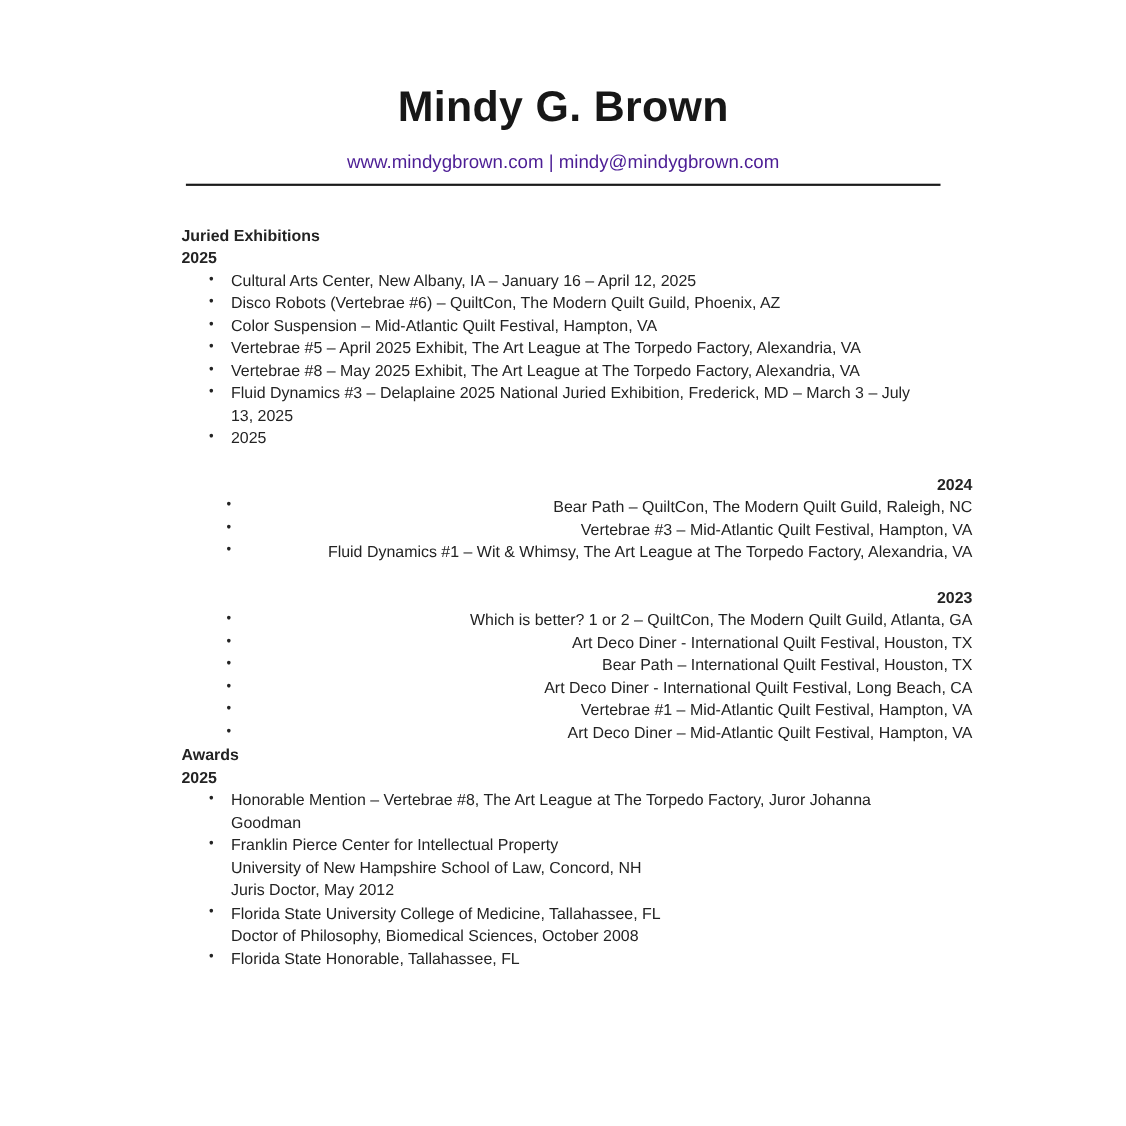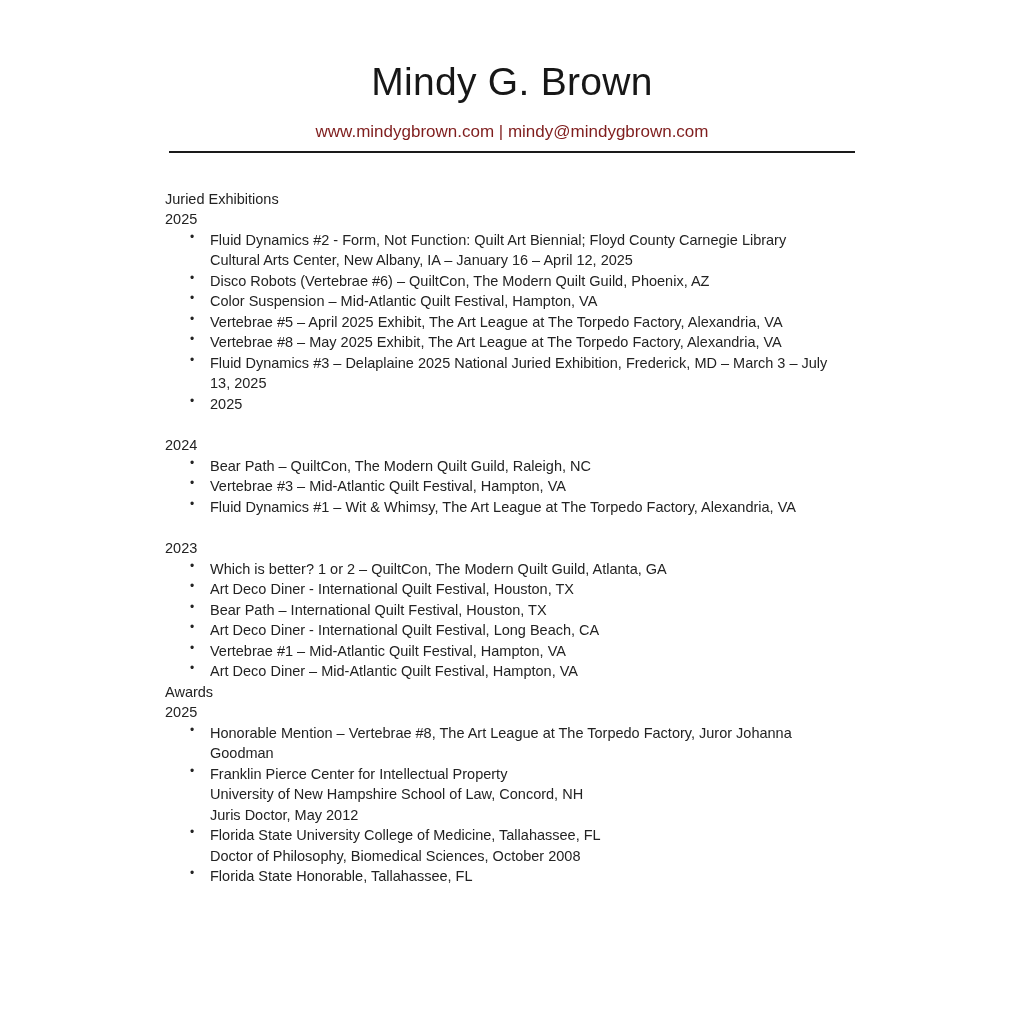--- a/index.html
+++ b/index.html
@@ -18,53 +18,54 @@
     width: 1024px;
     height: 1024px;
     background: #ffffff;
     overflow: hidden;
   }
   header.resume-header {
     text-align: center;
     padding-top: 60px;
   }
   .name-title {
-    margin: 0;
+    margin: 16px;
     font-size: 39px;
-    font-weight: 400;
+    font-weight: 700;
     color: #171717;
     letter-spacing: 0.3px;
     line-height: 1.15;
   }
   .contact-line {
     margin-top: 17px;
     font-size: 17px;
-    color: #7f1d1d;
+    color: #4c1d95;
   }
   .header-divider {
     width: 686px;
     border: none;
     border-top: 2px solid #1a1a1a;
     margin: 9px auto 0 auto;
   }
   main.resume-body {
     padding: 36px 140px 0 165px;
     font-size: 14.5px;
     line-height: 20.5px;
     color: #232323;
   }
   section.section + section.section {
   }
   .year-group + .year-group {
     margin-top: 21px;
+    text-align: right;
   }
   .section-heading,
   .year-label {
     white-space: nowrap;
-    font-weight: 400;
+    font-weight: 700;
   }
   ul.item-list {
     list-style: none;
     margin: 0;
     padding: 0 0 0 25px;
   }
   li.list-item {
     display: flex;
     align-items: flex-start;
   }
@@ -95,21 +96,20 @@
   </header>
   <main class="resume-body" id="sections-root">
       <section class="section">
         <div class="section-heading">Juried Exhibitions</div>
         <div class="year-group">
           <div class="year-label">2025</div>
           <ul class="item-list">
             <li class="list-item">
               <span class="bullet-icon">•</span>
               <div class="item-text">
-                <div class="item-line">Fluid Dynamics #2 - Form, Not Function: Quilt Art Biennial; Floyd County Carnegie Library</div>
                 <div class="item-line">Cultural Arts Center, New Albany, IA – January 16 – April 12, 2025</div>
               </div>
             </li>
             <li class="list-item">
               <span class="bullet-icon">•</span>
               <div class="item-text">
                 <div class="item-line">Disco Robots (Vertebrae #6) – QuiltCon, The Modern Quilt Guild, Phoenix, AZ</div>
               </div>
             </li>
             <li class="list-item">

